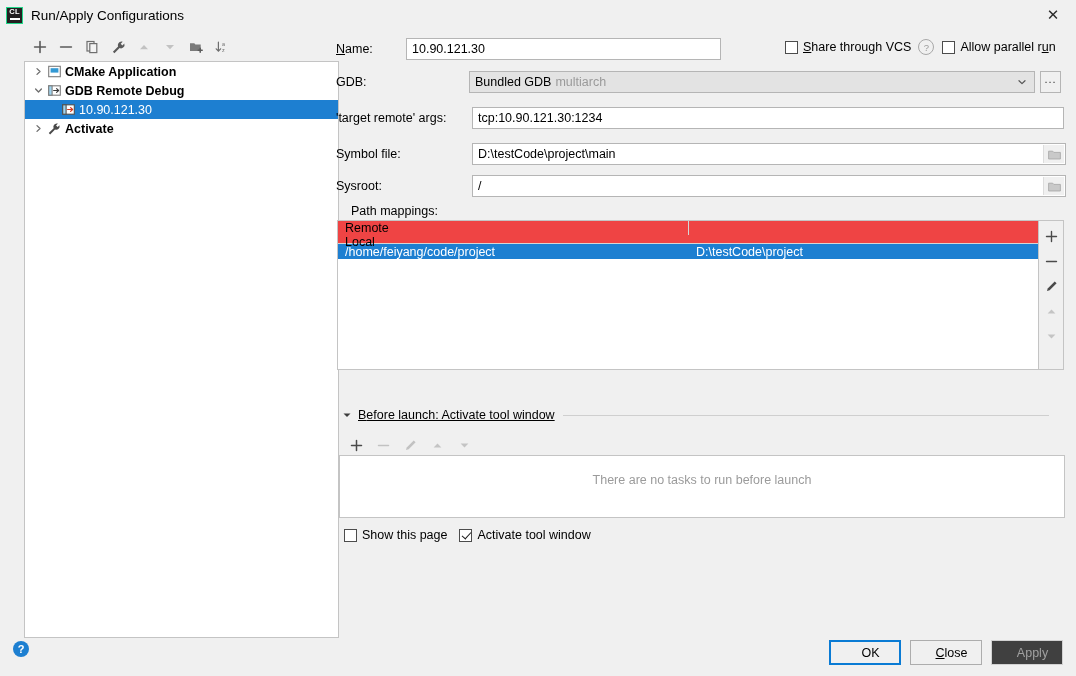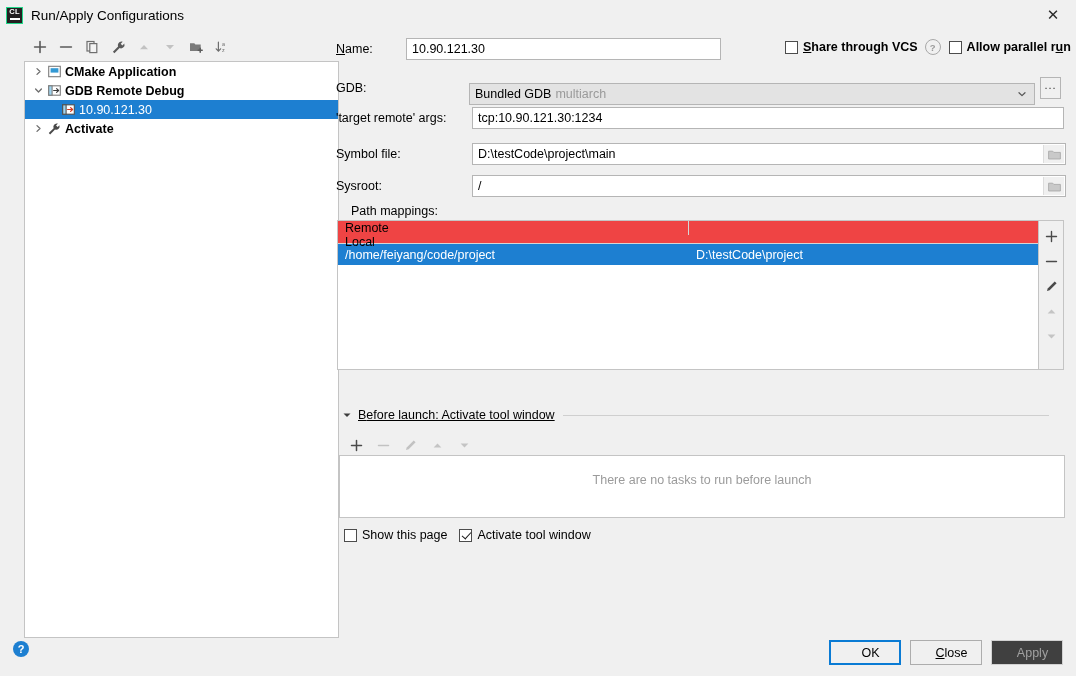--- a/index.html
+++ b/index.html
@@ -224,21 +224,21 @@
   }
   .th {
     display: flex; align-items: center;
     padding-left: 7px;
     font-size: 12.5px;
     box-sizing: border-box;
   }
   .th.col1 { width: 351px; border-right: 1px solid #d5d5d5; }
   .th.col2 { flex: 1; }
   .trow {
-    display: flex; height: 21px;
+    display: flex; height: 15px;
     cursor: default;
   }
   .trow.selected { background: #1d7fd1; color: #fff; }
   .td {
     display: flex; align-items: center;
     padding-left: 7px;
     font-size: 12.5px;
     box-sizing: border-box;
     white-space: nowrap; overflow: hidden;
   }
@@ -455,35 +455,35 @@
       </div>
     </div>
 
     <div class="right-panel">
 
       <div class="field-row" style="left:0; top:8px;">
         <div class="flabel" style="width:70px;"><span class="u">N</span>ame:</div>
         <div class="txtfield" style="width:315px;">10.90.121.30</div>
       </div>
 
-      <div class="field-row" style="left:449px; top:9px;font-weight:bold;">
+      <div class="field-row" style="left:449px; top:9px;">
         <div class="cbx-wrap">
           <div class="cbx"></div>
           <span><span class="u">S</span>hare through VCS</span>
         </div>
         <div class="help-circle">?</div>
         <div class="cbx-wrap">
           <div class="cbx"></div>
           <span>Allow parallel r<span class="u">u</span>n</span>
         </div>
       </div>
 
       <div class="field-row" style="left:0; top:41px;">
         <div class="flabel" style="width:133px;">GDB:</div>
-        <div class="combo" style="width:566px;margin-top:12px;">
+        <div class="combo" style="width:566px;">
           <span class="ctext">Bundled GDB</span>
           <span class="ctext cdim">multiarch</span>
           <span class="chev">
             <svg width="10" height="10" viewBox="0 0 10 10">
                 <path d="M2 3.7 5 6.6 8 3.7" fill="none" stroke="#555" stroke-width="1.2" stroke-linecap="round" stroke-linejoin="round"></path>
               </svg>
           </span>
         </div>
         <div class="dots-btn" style="margin-left:5px;">...</div>
       </div>

